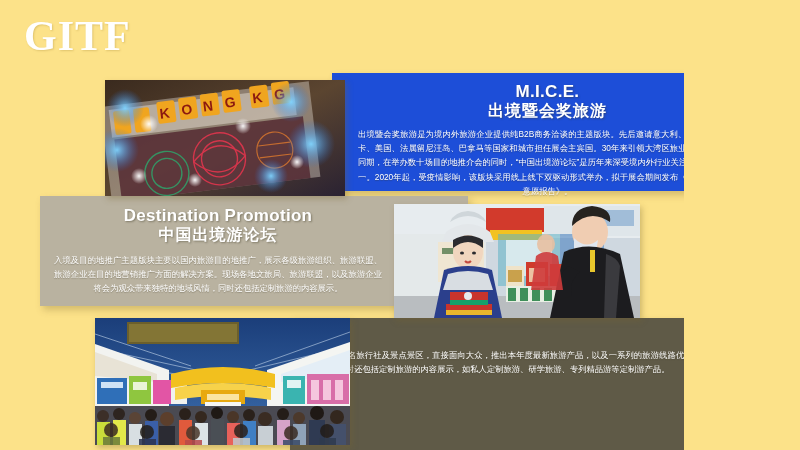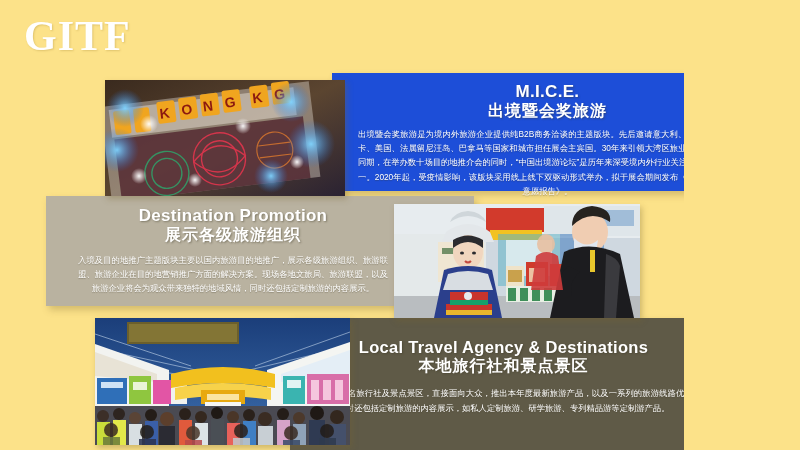--- a/index.html
+++ b/index.html
@@ -45,21 +45,21 @@
   .panel .body{
     color:#ffffff;font-family:Liberation Sans, sans-serif;
     font-size:8.3px;line-height:1.72;text-align:justify;text-align-last:center;
     text-shadow:0 1px 1px rgba(60,55,35,.35);
   }
 
   #panel-mice{left:332px;top:73px;width:421px;height:118px;background:#1d4ed8;padding:9px 16px 0 16px;}
   #panel-mice .ph{margin-left:10px;}
   #panel-mice .body{margin:6px 0 0 10px;}
 
-  #panel-dest{left:46px;top:196px;width:428px;height:110px;background:#b9b2a0;padding:10px 14px 0 32px;}
+  #panel-dest{left:40px;top:196px;width:428px;height:110px;background:#b9b2a0;padding:10px 14px 0 14px;}
   #panel-dest .ph{margin-right:72px;}
   #panel-dest .body{margin:8px 72px 0 0;}
 
   #panel-local{left:290px;top:318px;width:427px;height:132px;background:#5f5a47;padding:20px 16px 0 16px;}
   #panel-local .ph .en{font-size:16.5px;}
   #panel-local .body{margin-top:10px;}
 
   
   .photo{position:absolute;overflow:hidden;box-shadow:2px 3px 6px rgba(120,100,45,.35);}
   #photo-hongkong{left:105px;top:80px;width:240px;height:116px;background:#2a2119;}
@@ -94,30 +94,26 @@
     <div class="ph">
       <div class="en">M.I.C.E.</div>
       <div class="cn">出境暨会奖旅游</div>
     </div>
     <div class="body">出境暨会奖旅游是为境内外旅游企业提供纯B2B商务洽谈的主题版块。先后邀请意大利、巴西、斯里兰卡、美国、法属留尼汪岛、巴拿马等国家和城市担任展会主宾国。30年来引领大湾区旅业风向标。展会同期，在举办数十场目的地推介会的同时，“中国出境游论坛”是历年来深受境内外行业关注的主题活动之一。2020年起，受疫情影响，该版块采用线上线下双驱动形式举办，拟于展会期间发布《中国游客出行意愿报告》。</div>
   </div>
 
   <div class="panel" id="panel-dest">
     <div class="ph">
       <div class="en">Destination Promotion</div>
-      <div class="cn">展示各级旅游组织</div>
+      <div class="cn">中国出境游论坛</div>
     </div>
     <div class="body">入境及目的地推广主题版块主要以国内旅游目的地推广，展示各级旅游组织、旅游联盟、旅游企业在目的地营销推广方面的解决方案。现场各地文旅局、旅游联盟，以及旅游企业将会为观众带来独特的地域风情，同时还包括定制旅游的内容展示。</div>
   </div>
 
   <div class="panel" id="panel-local">
-    <div class="ph">
-      <div class="en">Local Travel Agency &amp; Destinations</div>
-      <div class="cn">本地旅行社和景点景区</div>
-    </div>
     <div class="body">汇聚各大知名旅行社及景点景区，直接面向大众，推出本年度最新旅游产品，以及一系列的旅游线路优惠。同时还包括定制旅游的内容展示，如私人定制旅游、研学旅游、专列精品游等定制游产品。</div>
   </div>
 
   <div class="photo" id="photo-hongkong">
     <svg viewBox="0 0 240 116" preserveAspectRatio="none" xmlns="http://www.w3.org/2000/svg">
       <defs>
         <linearGradient id="hkbg" x1="0" y1="0" x2="1" y2="1">
           <stop offset="0" stop-color="#3a2a1e"></stop>
             <stop offset="0.5" stop-color="#5b4530"></stop>
             <stop offset="1" stop-color="#2a2232"></stop>

